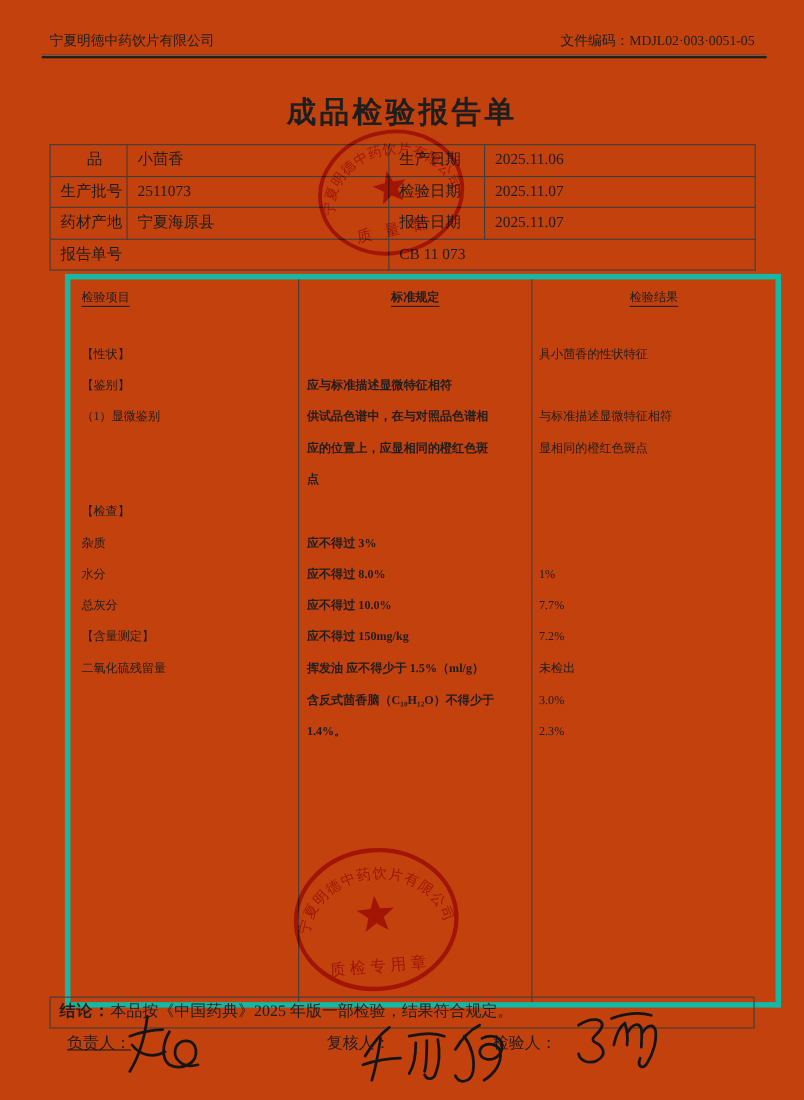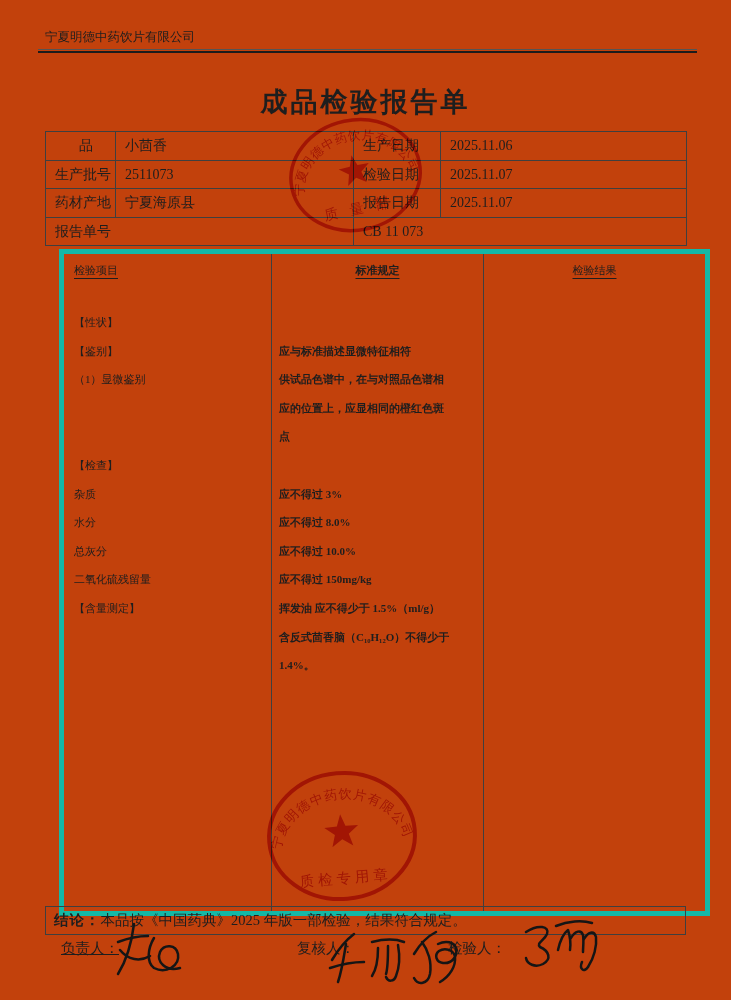--- a/index.html
+++ b/index.html
@@ -57,20 +57,21 @@
   .sigs { position:absolute; left:88px; top:912px; }
   svg text { font-family:"Liberation Sans","DejaVu Sans",sans-serif; }
 </style>
 </head>
 <body>
 
 <div class="page">
 
   <div class="hdr">
     <span>宁夏明德中药饮片有限公司</span>
+    <span><span>文件编码：</span><span>MDJL02·003·0051-05</span></span>
   </div>
   <div class="hdr-rule"></div>
 
   <div class="title">成品检验报告单</div>
 
   <div class="itable">
     <div class="ic"><span class="jlabel">品名</span></div>
     <div class="ic">小茴香</div>
     <div class="ic">生产日期</div>
     <div class="ic">2025.11.06</div>
@@ -95,22 +96,22 @@
       <div class="mlines">
         <div class="mline">【性状】</div>
         <div class="mline">【鉴别】</div>
         <div class="mline">（1）显微鉴别</div>
         <div class="mline"></div>
         <div class="mline"></div>
         <div class="mline">【检查】</div>
         <div class="mline">杂质</div>
         <div class="mline">水分</div>
         <div class="mline">总灰分</div>
+        <div class="mline">【含量测定】</div>
         <div class="mline">二氧化硫残留量</div>
-        <div class="mline">【含量测定】</div>
         <div class="mline"></div>
         <div class="mline"></div>
       </div>
     </div>
     <div class="mcol mcol2">
       <div class="mhead mhead2">标准规定</div>
       <div class="mlines">
         <div class="mline"></div>
         <div class="mline">应与标准描述显微特征相符</div>
         <div class="mline">供试品色谱中，在与对照品色谱相</div>
@@ -121,20 +122,36 @@
         <div class="mline">应不得过 8.0%</div>
         <div class="mline">应不得过 10.0%</div>
         <div class="mline">应不得过 150mg/kg</div>
         <div class="mline">挥发油 应不得少于 1.5%（ml/g）</div>
         <div class="mline">含反式茴香脑（C₁₀H₁₂O）不得少于</div>
         <div class="mline">1.4%。</div>
       </div>
     </div>
     <div class="mcol mcol3">
       <div class="mhead mhead3">检验结果</div>
+      <div class="mlines">
+        <div class="mline">具小茴香的性状特征</div>
+        <div class="mline"></div>
+        <div class="mline">与标准描述显微特征相符</div>
+        <div class="mline">显相同的橙红色斑点</div>
+        <div class="mline"></div>
+        <div class="mline"></div>
+        <div class="mline"></div>
+        <div class="mline">1%</div>
+        <div class="mline">7.7%</div>
+        <div class="mline">7.2%</div>
+        <div class="mline">未检出</div>
+        <div class="mline">3.0%</div>
+        <div class="mline">2.3%</div>
+        <div class="mline"></div>
+      </div>
     </div>
   </div>
 
   <div class="conclusion">
     <b>结论：</b><span>本品按《中国药典》2025 年版一部检验，结果符合规定。</span>
   </div>
 
   <div class="signrow">
     <span class="signer signer1">负责人：</span>
     <span class="signer signer2">复核人：</span>

